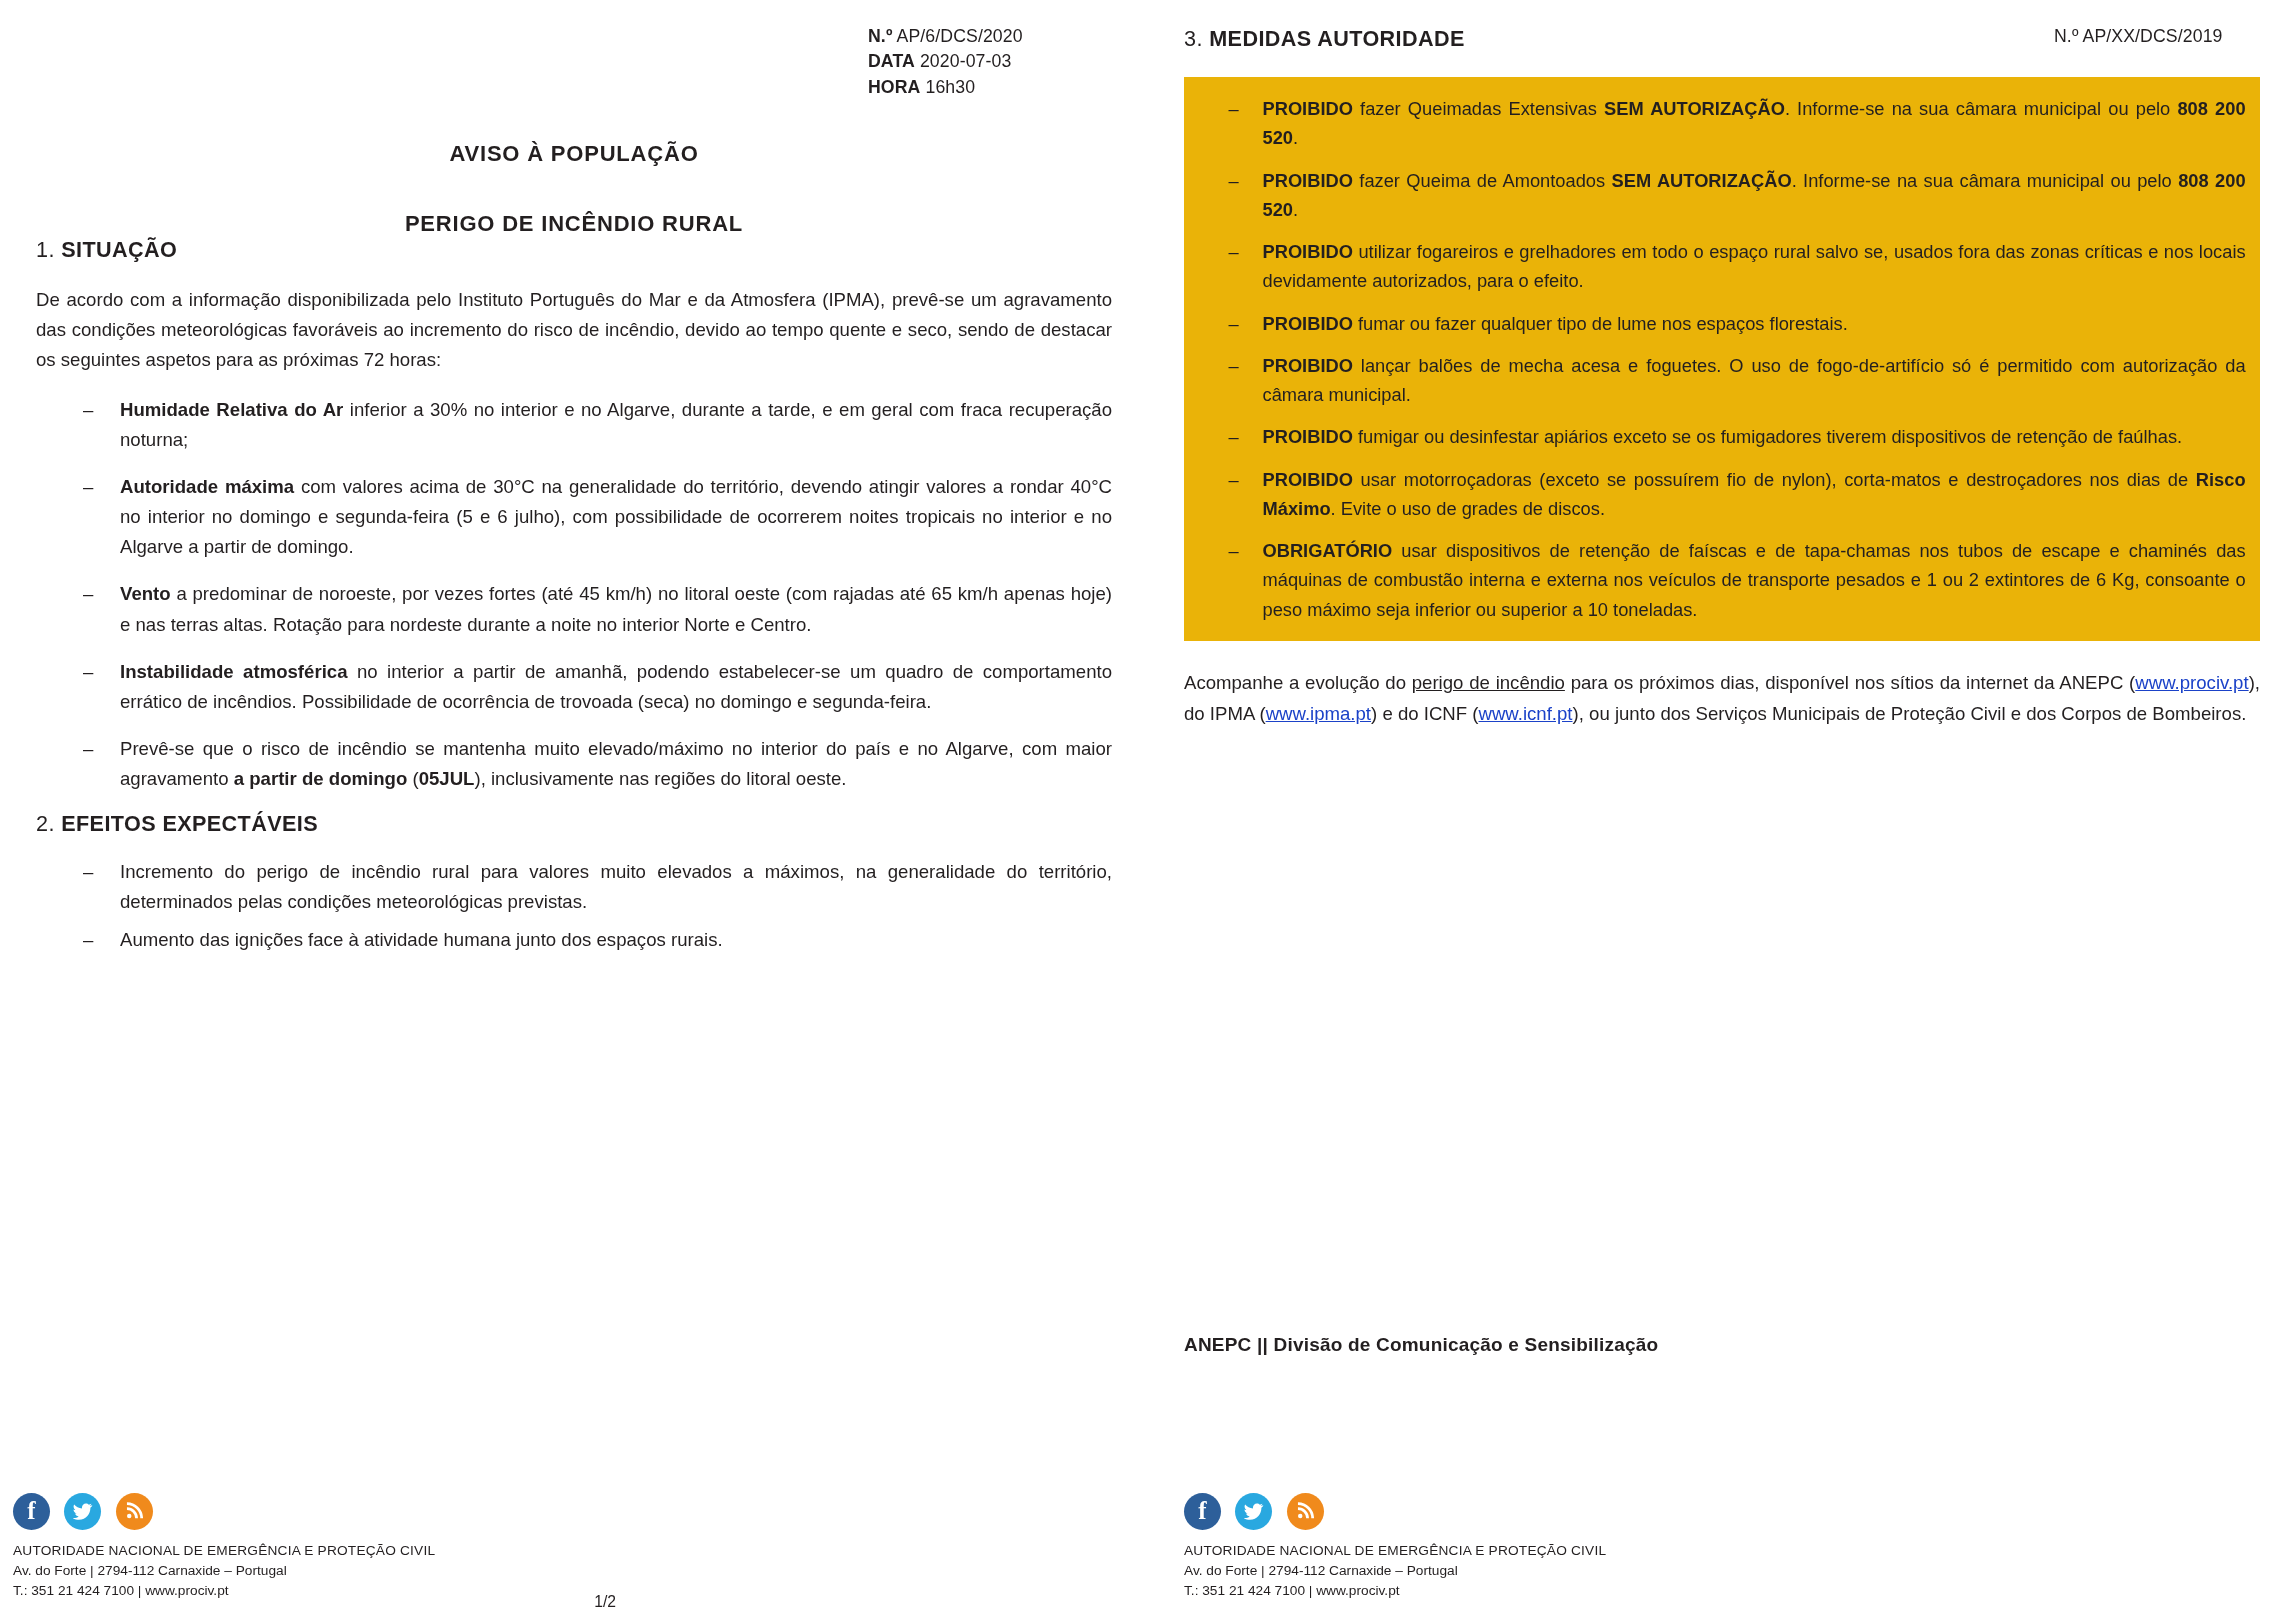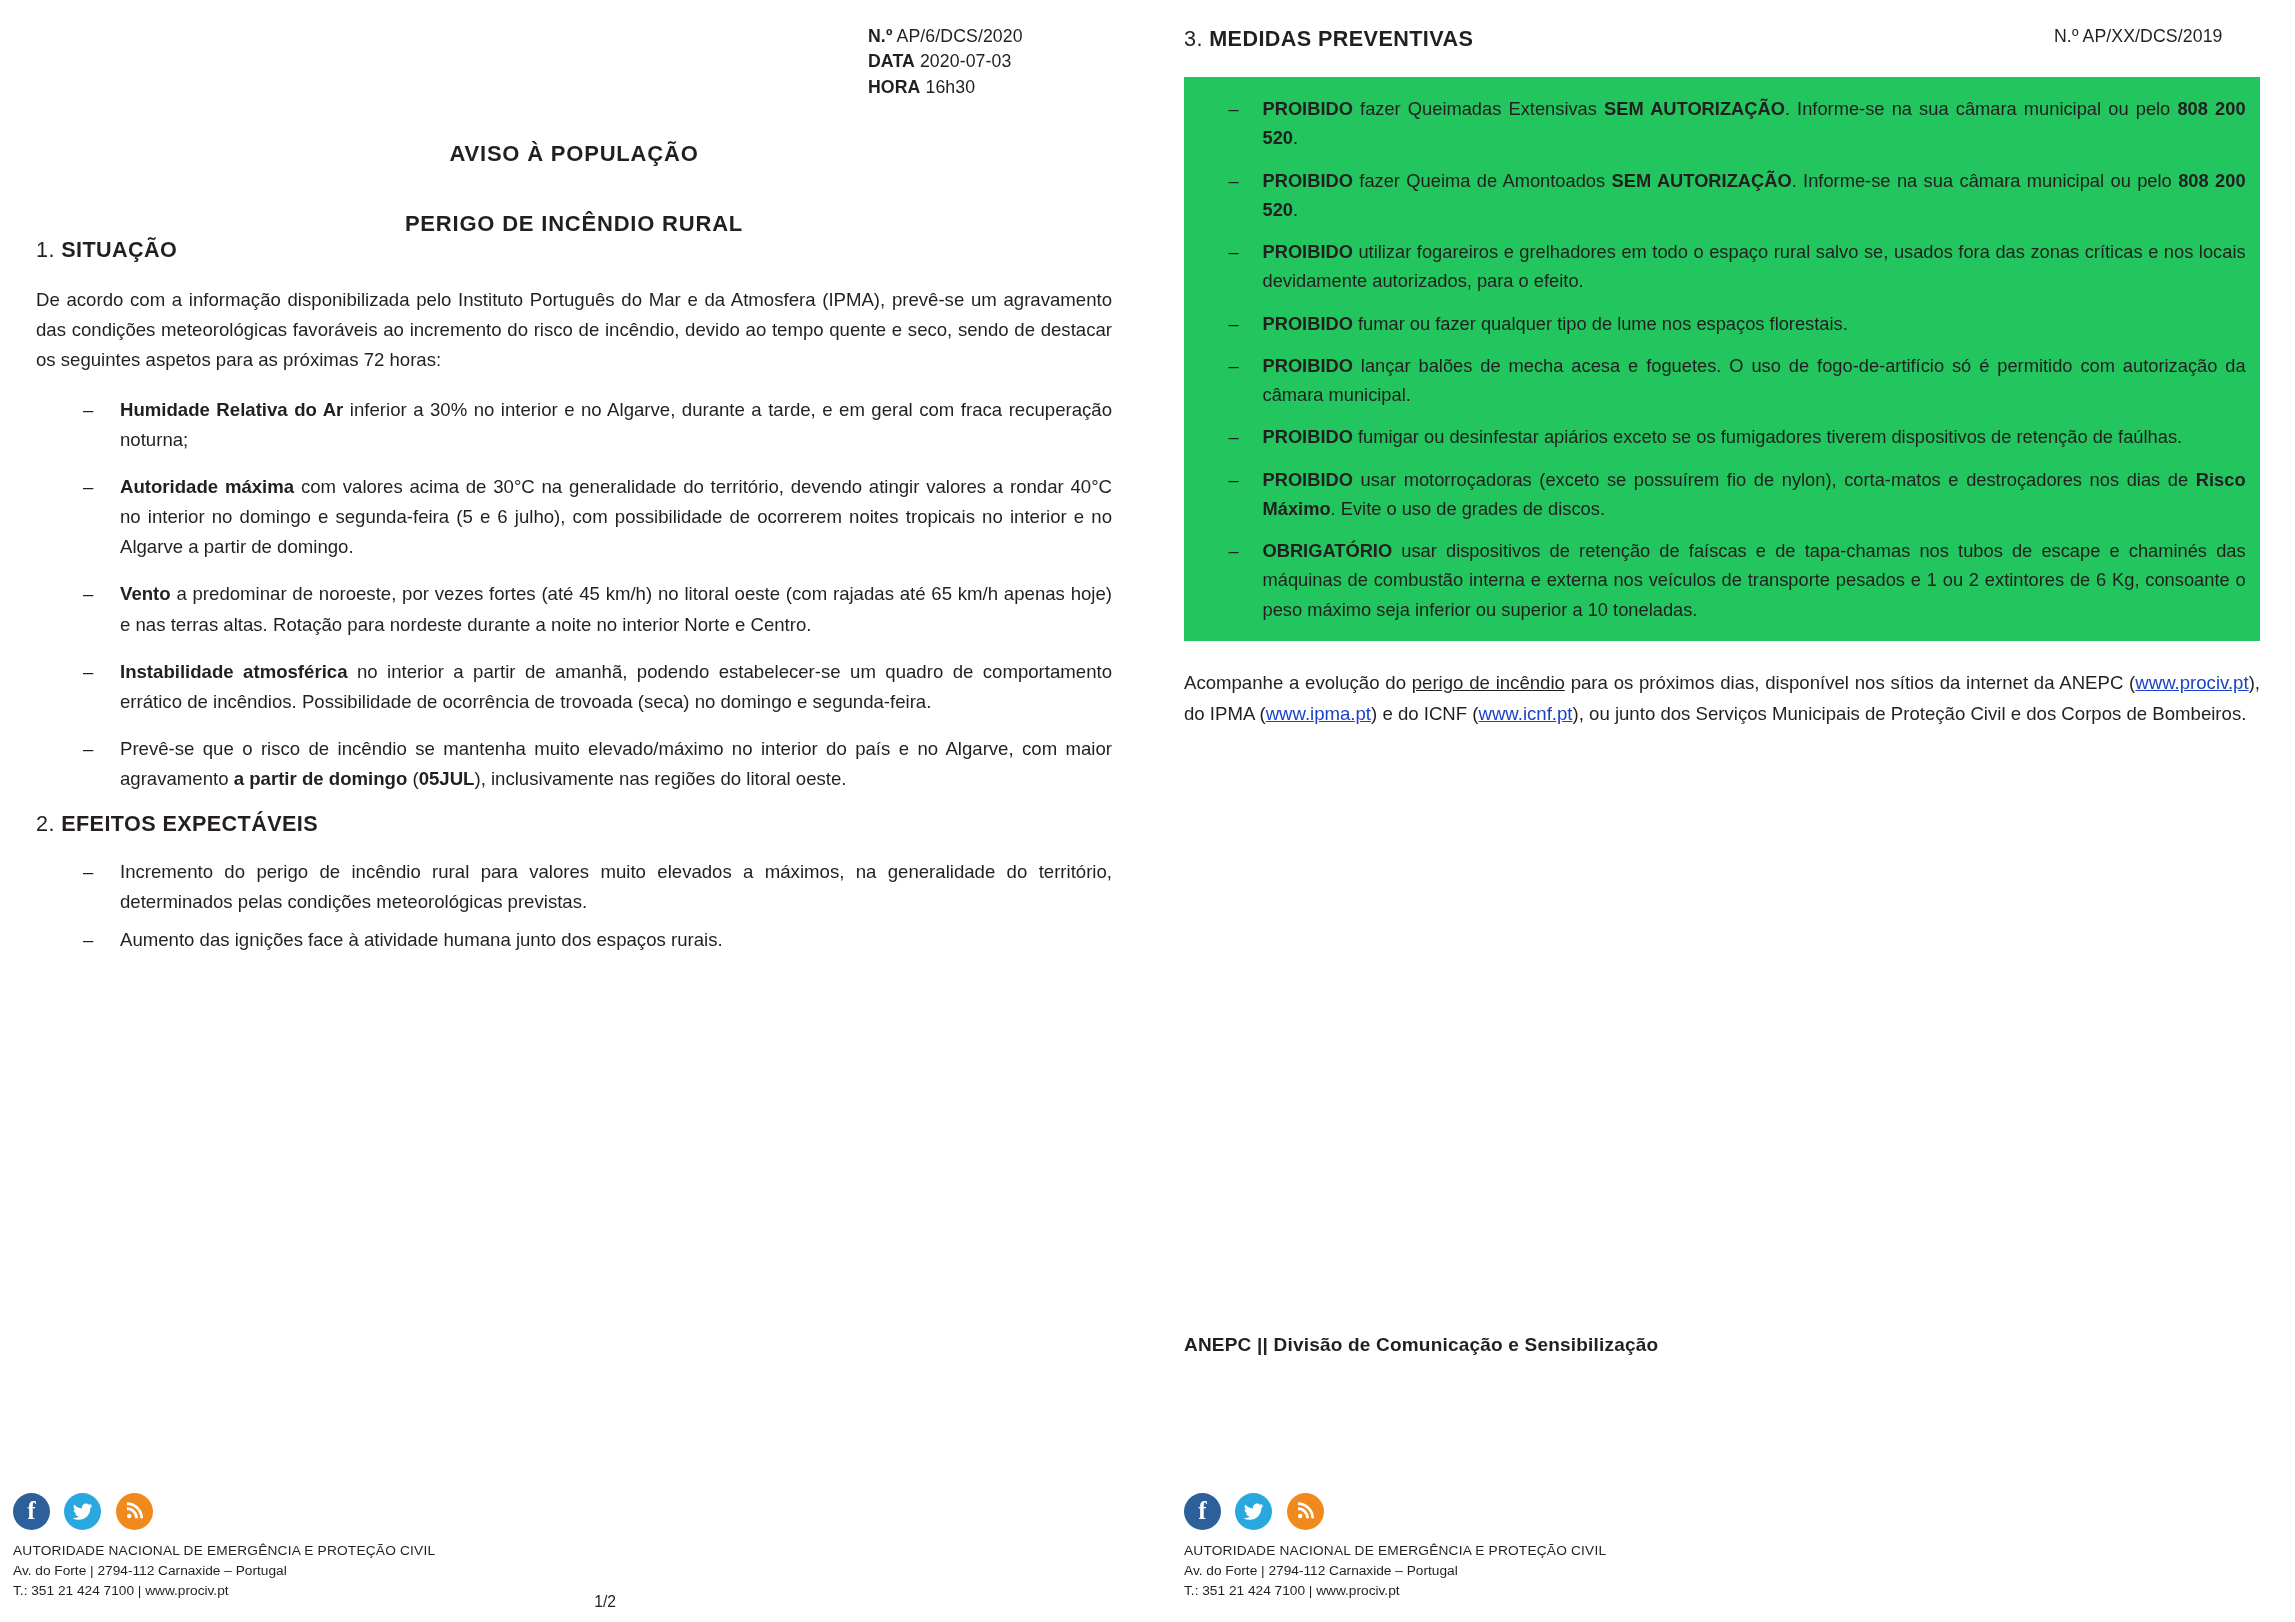--- a/index.html
+++ b/index.html
@@ -93,21 +93,21 @@
   
   .sec3 { margin-top: 154px; }
   p.lead {
     font-size: 19px;
     font-weight: bold;
     line-height: 1.68;
     text-align: justify;
     margin: 27.5px 0 0 0;
   }
   .orange-box {
-    background: #22c55e;
+    background: #eab308;
     margin-top: 25px;
     padding: 17px 14.4px 17px 6.5px;
   }
   .orange-box ul.dash { margin: 0; padding: 0 0 0 38px; }
   .orange-box ul.dash > li {
     font-size: 18.3px;
     line-height: 1.6;
     margin-bottom: 13px;
     padding-left: 34px;
   }
@@ -248,21 +248,21 @@
 
     <div class="page-num pn-left">1/2</div>
   </div>
 
   <div class="col col-right">
 
     <div class="doc-ref right-ref">N.º AP/XX/DCS/2019</div>
 
     <h2 class="section sec3">
       <span class="num">3.</span>
-      <span>MEDIDAS PREVENTIVAS</span>
+      <span>MEDIDAS AUTORIDADE</span>
     </h2>
 
 
     <div class="orange-box">
       <ul class="dash">
         <li><b>PROIBIDO</b> fazer Queimadas Extensivas <b>SEM AUTORIZAÇÃO</b>. Informe-se na sua câmara municipal ou pelo <b>808 200 520</b>.</li>
         <li><b>PROIBIDO</b> fazer Queima de Amontoados <b>SEM AUTORIZAÇÃO</b>. Informe-se na sua câmara municipal ou pelo <b>808 200 520</b>.</li>
         <li><b>PROIBIDO</b> utilizar fogareiros e grelhadores em todo o espaço rural salvo se, usados fora das zonas críticas e nos locais devidamente autorizados, para o efeito.</li>
         <li><b>PROIBIDO</b> fumar ou fazer qualquer tipo de lume nos espaços florestais.</li>
         <li><b>PROIBIDO</b> lançar balões de mecha acesa e foguetes. O uso de fogo-de-artifício só é permitido com autorização da câmara municipal.</li>

